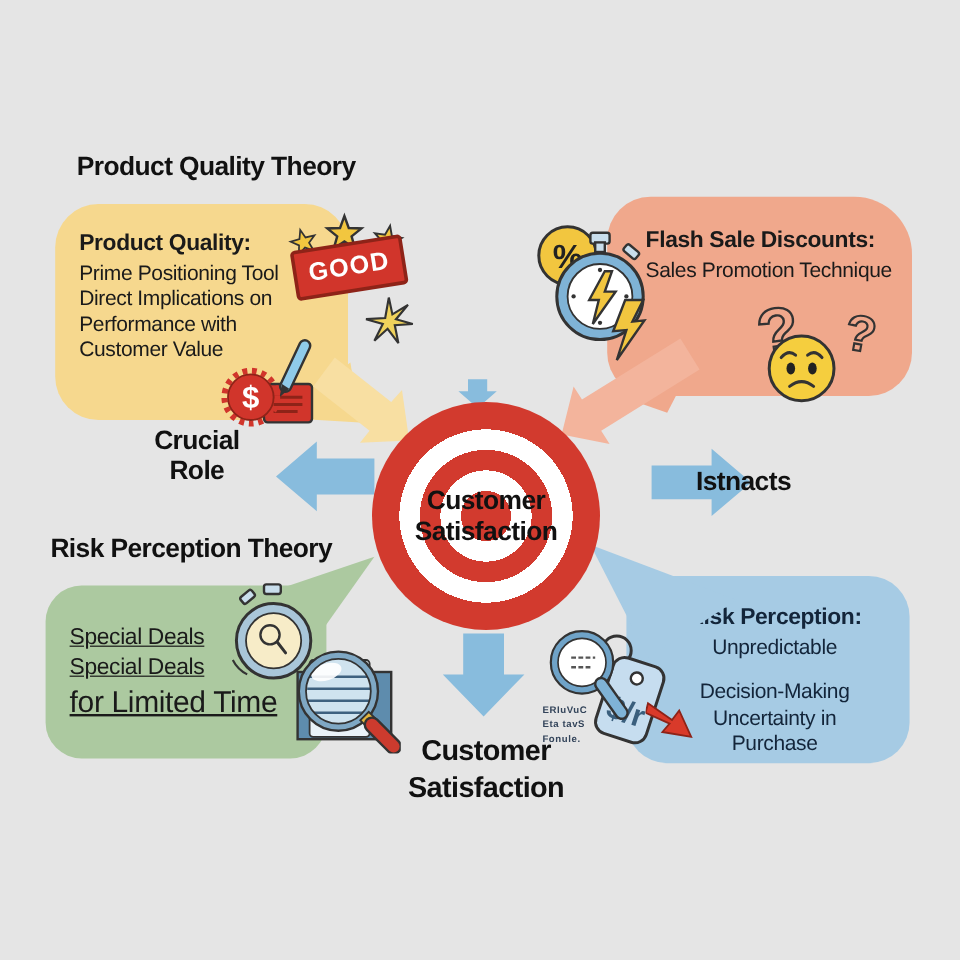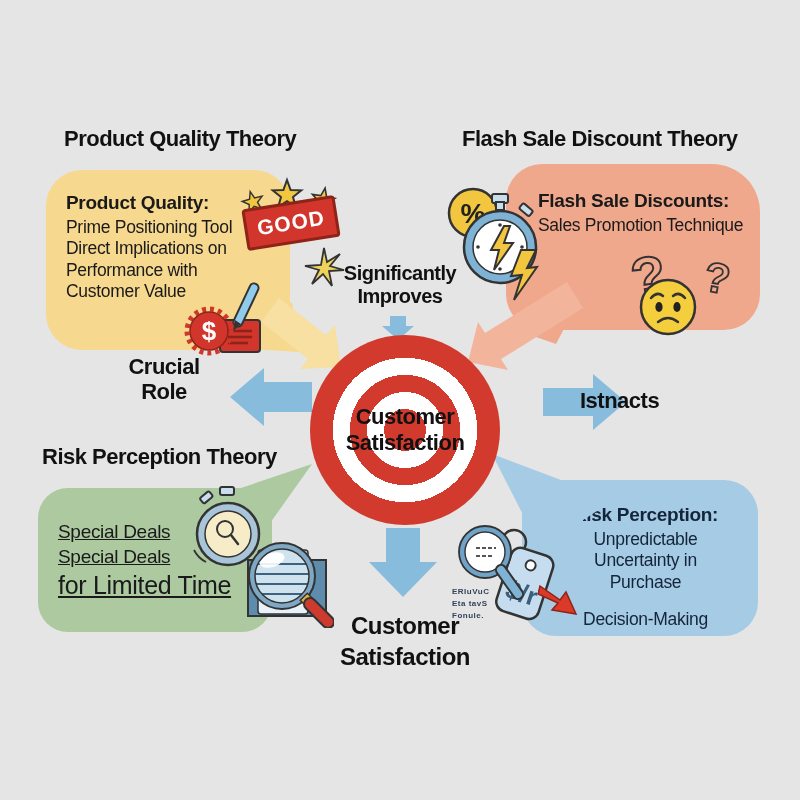--- a/index.html
+++ b/index.html
@@ -27,21 +27,20 @@
     color:#fff;font-weight:700;font-size:21px;letter-spacing:1px;
   }
   .scribble{position:absolute;left:452px;top:586px;font-size:8px;font-weight:700;color:#33445a;line-height:1.5;letter-spacing:0.5px;}
 </style>
 </head>
 <body>
 
 <div class="stage">
 
   <div class="heading" style="left:64px;top:126px;">Product Quality Theory</div>
-  <div class="heading" style="left:462px;top:126px;">Flash Sale Discount Theory</div>
   <div class="heading" style="left:42px;top:444px;">Risk Perception Theory</div>
 
   <div class="bubble" style="left:46px;top:170px;width:244px;height:180px;background:#F6D88E;border-radius:36px;padding:22px 0 0 20px;box-sizing:border-box;">
     <div class="b-title">Product Quality:</div>
     <div class="b-line">Prime Positioning Tool</div>
     <div class="b-line">Direct Implications on</div>
     <div class="b-line">Performance with</div>
     <div class="b-line">Customer Value</div>
   </div>
 
@@ -52,22 +51,22 @@
 
   <div class="bubble" style="left:38px;top:488px;width:234px;height:144px;background:#ACC9A0;border-radius:30px;padding:32px 0 0 20px;box-sizing:border-box;text-decoration:underline;">
     <div class="b-line" style="font-size:19px;line-height:1.3;">Special Deals</div>
     <div class="b-line" style="font-size:19px;line-height:1.3;">Special Deals</div>
     <div class="b-line" style="font-size:25px;line-height:1.3;">for Limited Time</div>
   </div>
 
   <div class="bubble" style="left:522px;top:480px;width:236px;height:156px;background:#A6CBE4;border-radius:34px;padding:24px 27px 0 38px;box-sizing:border-box;text-align:center;color:#13253a;">
     <div class="b-title">Risk Perception:</div>
     <div class="b-line">Unpredictable</div>
+    <div class="b-line" style="margin-top:16px;">Decision-Making</div>
     <div class="b-line">Uncertainty in Purchase</div>
-    <div class="b-line" style="margin-top:16px;">Decision-Making</div>
   </div>
 
   <svg class="overlay" width="800" height="800" viewBox="0 0 800 800">
     <polygon points="230,348 292,302 300,352" fill="#F6D88E"></polygon>
     <polygon points="279,298 326,335 335,325 341,367 300,369 308,359 261,322" fill="#F8DFA2"></polygon>
     <polygon points="516,330 585,288 556,344" fill="#F0A88C"></polygon>
     <polygon points="567,282 485,333 478,322 468,362 508,370 501,359 583,308" fill="#F3B49C"></polygon>
     <polygon points="235,490 312,464 268,526" fill="#ACC9A0"></polygon>
     <polygon points="492,454 614,500 540,548" fill="#A6CBE4"></polygon>
     <polygon points="390,316 406,316 406,326 414,326 398,340 382,326 390,326" fill="#88BCDD"></polygon>
@@ -76,24 +75,20 @@
     <polygon points="386,528 420,528 420,562 437,562 403,597 369,562 386,562" fill="#88BCDD"></polygon>
   </svg>
 
   <div class="bullseye">
     <div class="ctext">
       <div>Customer</div>
       <div>Satisfaction</div>
     </div>
   </div>
 
-  <div class="biglabel" style="left:330px;top:262px;width:140px;font-size:20px;">
-    <div>Significantly</div>
-    <div>Improves</div>
-  </div>
   <div class="biglabel" style="left:118px;top:354px;width:92px;font-size:22px;">
     <div>Crucial</div>
     <div>Role</div>
   </div>
   <div class="biglabel" style="left:580px;top:388px;font-size:22px;">Istnacts</div>
   <div class="biglabel" style="left:305px;top:610px;width:200px;font-size:24px;line-height:1.3;">
     <div>Customer</div>
     <div>Satisfaction</div>
   </div>
 

